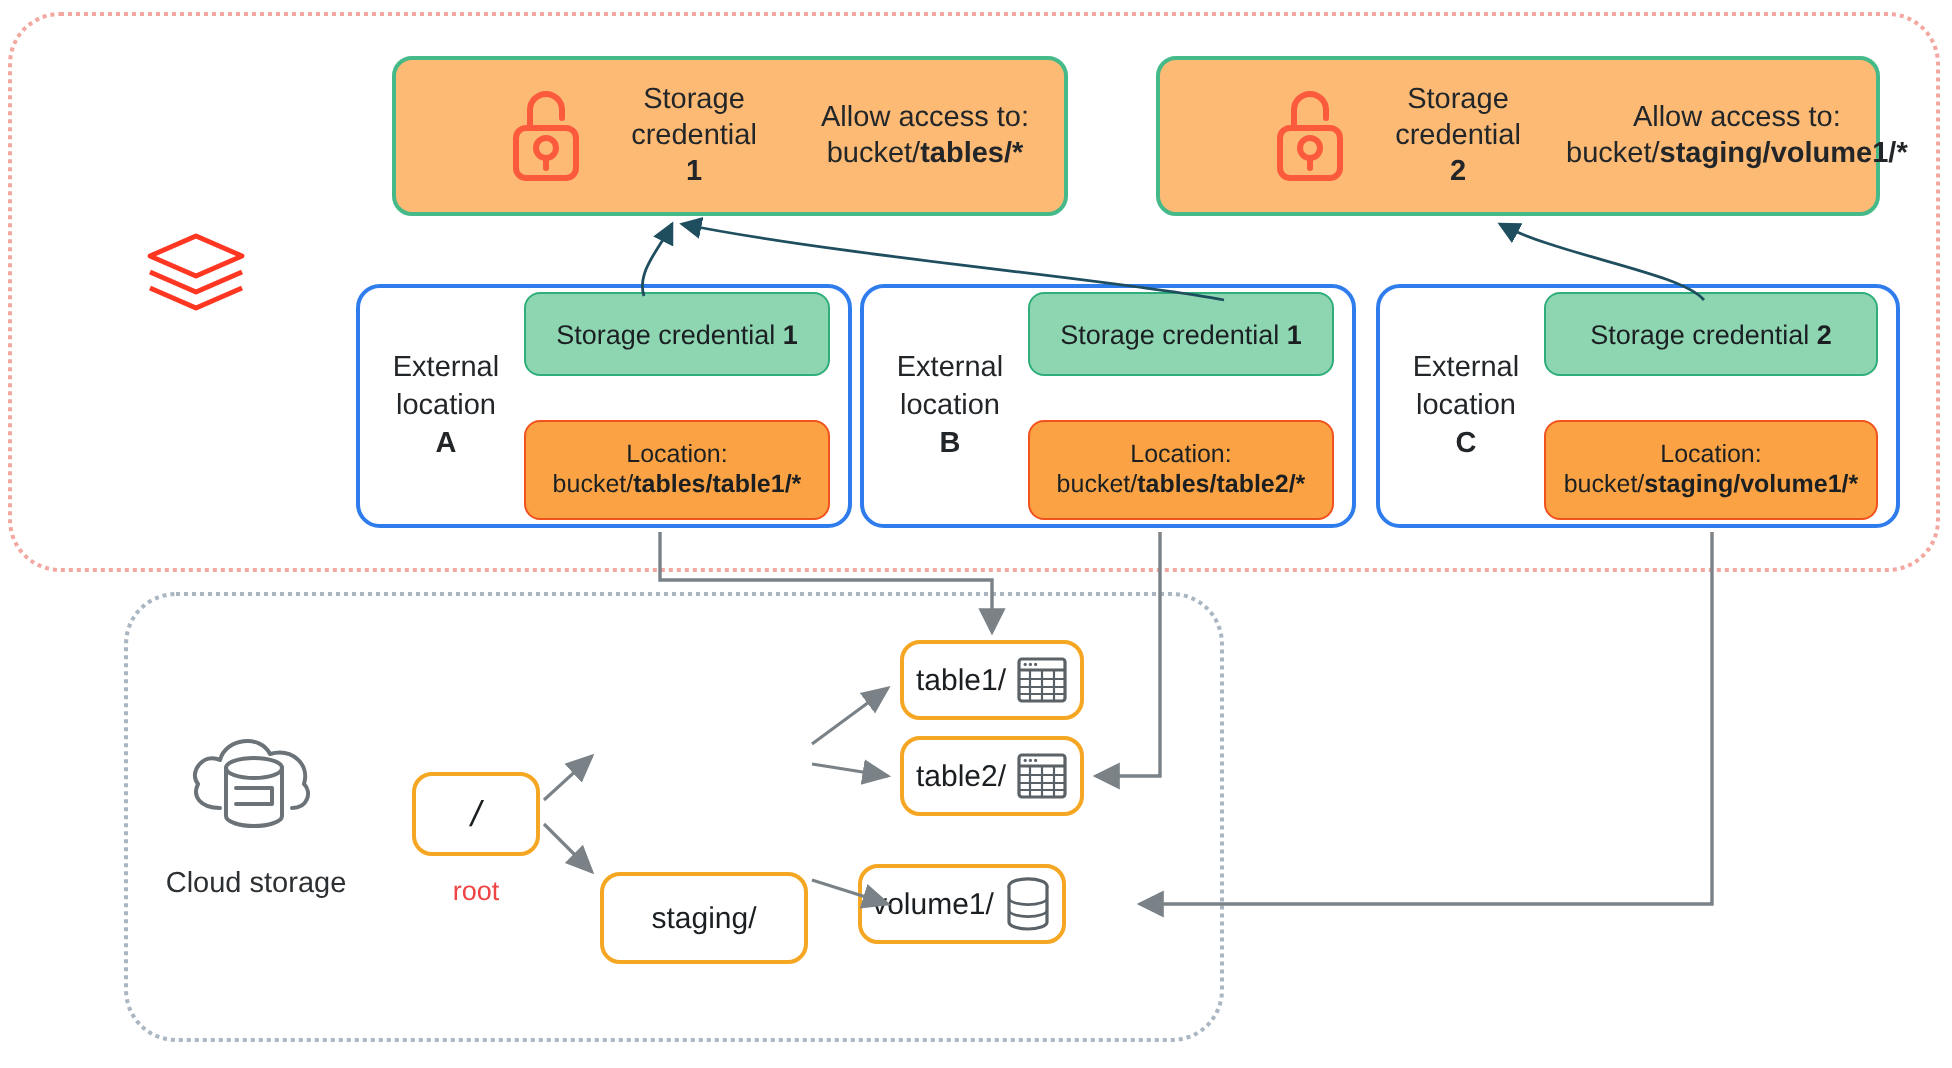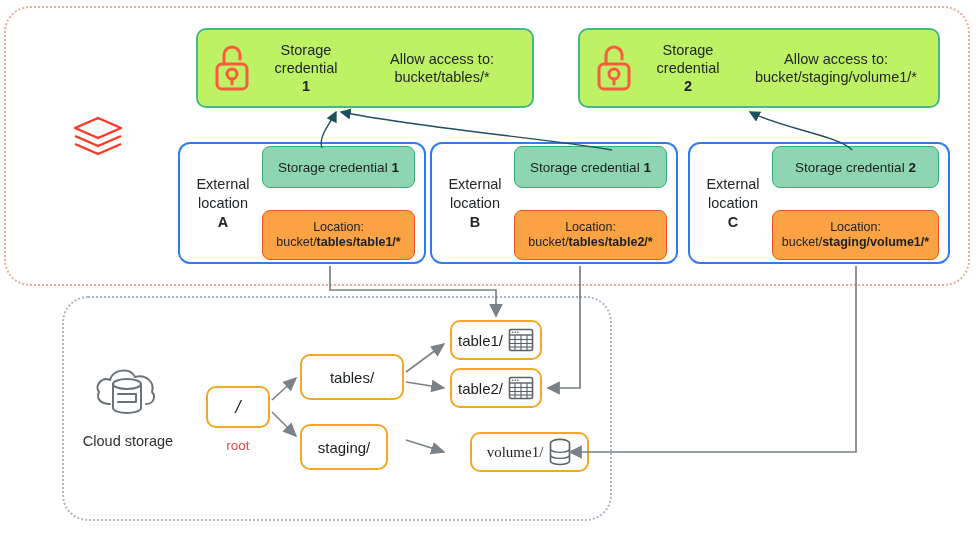--- a/index.html
+++ b/index.html
@@ -58,26 +58,27 @@
     line-height: 19px;
     margin-top: 8px;
   }
   #rail-uc { left: 18px; top: 114px; }
   #rail-cloud { left: 48px; top: 362px; }
 
   
   .cred-card {
     position: absolute;
     box-sizing: border-box;
-    background: #bef264;
+    background: #fdba74;
     border: 2px solid #45b988;
     border-radius: 10px;
     display: flex;
     align-items: center;
     z-index: 3;
+    padding-left: 41px;
   }
   #cred-1 { left: 196px; top: 28px; width: 338px; height: 80px; }
   #cred-2 { left: 578px; top: 28px; width: 362px; height: 80px; }
   .cred-lock { flex: 0 0 auto; margin-left: 14px; margin-right: 8px; display: flex; }
   .cred-title {
     flex: 0 0 auto;
     font-size: 14.5px;
     color: #222629;
     line-height: 18px;
     text-align: center;
@@ -85,21 +86,21 @@
   }
   .cred-title b { font-weight: bold; }
   .cred-allow {
     flex: 1 1 auto;
     font-size: 14.5px;
     color: #222629;
     line-height: 18px;
     text-align: center;
     padding: 0 8px;
   }
-  .cred-allow b { font-weight: normal; }
+  .cred-allow b { font-weight: bold; }
 
   
   .extloc {
     position: absolute;
     box-sizing: border-box;
     background: #ffffff;
     border: 2px solid #2f7ded;
     border-radius: 12px;
     display: flex;
     align-items: center;
@@ -163,24 +164,24 @@
     border-radius: 10px;
     display: flex;
     align-items: center;
     justify-content: center;
     font-size: 15px;
     color: #1b1f22;
     z-index: 3;
   }
   #node-root { left: 206px; top: 386px; width: 64px; height: 42px; font-style: italic; font-size: 18px; }
   #node-tables { left: 300px; top: 354px; width: 104px; height: 46px; }
-  #node-staging { left: 300px; top: 424px; width: 88px; height: 46px; }
+  #node-staging { left: 300px; top: 436px; width: 104px; height: 46px; }
   #node-table1 { left: 450px; top: 320px; width: 92px; height: 40px; }
   #node-table2 { left: 450px; top: 368px; width: 92px; height: 40px; }
-  #node-volume1 { left: 470px; top: 432px; width: 119px; height: 40px; font-family: Liberation Serif, serif; }
+  #node-volume1 { left: 429px; top: 432px; width: 104px; height: 40px; }
   .node-icon { margin-left: 5px; display: flex; }
 
   .sub-label {
     position: absolute;
     font-size: 13.5px;
     color: #ef4444;
     text-align: center;
     z-index: 3;
     line-height: 17px;
   }
@@ -348,23 +349,20 @@
         <div><span>bucket/</span><b>staging/volume1/*</b></div>
       </div>
     </div>
   </div>
 
   <div class="node" id="node-root">
     <span>/</span>
   </div>
   <div class="sub-label" id="label-root">root</div>
 
-  <div class="node" id="node-tables">
-    <span>tables/</span>
-  </div>
   <div class="node" id="node-staging">
     <span>staging/</span>
   </div>
 
   <div class="node" id="node-table1">
     <span>table1/</span>
     <span class="node-icon">
       <svg width="26" height="24" viewBox="0 0 26 24" aria-hidden="true">
         <rect x="1.5" y="1.5" width="23" height="21" rx="1.5" fill="#ffffff" stroke="#5a6268" stroke-width="1.6"></rect>
         <path d="M1.5 7 L24.5 7" stroke="#5a6268" stroke-width="1.4"></path>

